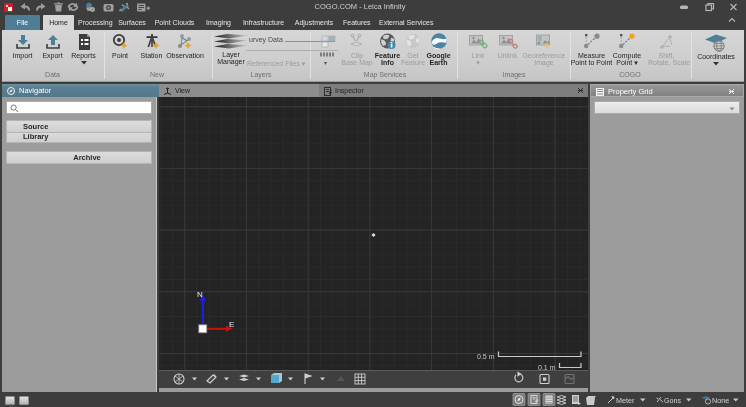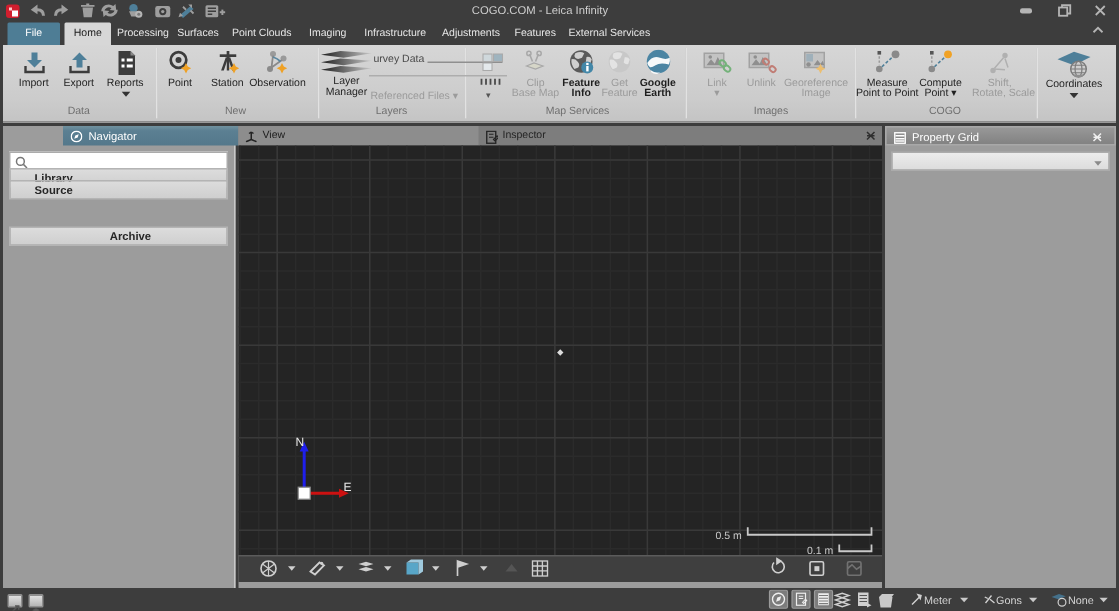--- a/index.html
+++ b/index.html
@@ -19,21 +19,21 @@
 
 #ribbon{left:0;top:30px;width:746px;height:52px;background:linear-gradient(#d6d6d6,#cccccc 70%,#c4c4c4);border-bottom:1px solid #9a9a9a;}
 .rsep{position:absolute;top:32px;height:47px;width:1px;background:#b0b0b0;border-right:1px solid #e2e2e2;}
 .glabel{position:absolute;top:70px;height:10px;line-height:10px;font-size:7px;color:#6f6f6f;text-align:center;}
 .rbtn{position:absolute;top:33px;text-align:center;font-size:7px;color:#1f1f1f;line-height:6.5px;white-space:nowrap;}
 .rbtn .ic{display:block;margin:0 auto 2px;}
 .gray{color:#9b9b9b;}
 
 #panels{left:0;top:82px;width:746px;height:310px;background:#3d3d3d;}
 #nav{left:2px;top:84px;width:155px;height:308px;background:#9c9c9c;border-right:1px solid #c8c8c8;}
-#navhead{width:184px;height:13px;background:linear-gradient(#71929f 0%,#5b7f92 25%,#54788b 100%);color:#fff;font-size:7.5px;line-height:13px;margin-left:40px;}
+#navhead{width:184px;height:13px;background:linear-gradient(#71929f 0%,#5b7f92 25%,#54788b 100%);color:#fff;font-size:7.5px;line-height:13px;}
 #navsearch{width:146px;height:13px;background:#fff;border:1px solid #ababab;}
 .accbtn{position:absolute;left:6px;width:146px;height:13px;background:linear-gradient(#dcdcdc,#cfcfcf);border:1px solid #b4b4b4;color:#262626;font-size:7.5px;font-weight:bold;line-height:12px;padding-left:16px;}
 
 #view{left:159px;top:84px;width:429px;height:308px;background:#9c9c9c;}
 #viewtabs{width:429px;height:13px;background:#7d7d7d;}
 #vtab-view{position:absolute;left:0;top:0;width:160px;height:13px;background:#8d8d8d;color:#1c1c1c;font-size:7px;line-height:13px;}
 #vtab-insp{position:absolute;left:161px;top:0;width:268px;height:13px;background:#7d7d7d;color:#242424;font-size:7px;line-height:13px;}
 #canvas{left:0;top:13px;width:429px;height:273px;background:#242424;}
 #viewtools{left:159px;top:370px;width:429px;height:18px;background:#3f3f3f;border-top:1px solid #5b5b5b;}
 
@@ -298,21 +298,21 @@
   <svg style="position:absolute;right:8px;top:3px" width="7" height="7" viewBox="0 0 7 7">
       <path d="M1 1 l5 5 M6 1 l-5 5 M1 3.5 h5" stroke="#e9e9e9" stroke-width="1"></path>
     </svg>
 </div>
 <div class="abs" id="navsearch" style="left:6px;top:101px;">
   <svg style="position:absolute;left:3px;top:2px" width="9" height="9" viewBox="0 0 9 9">
       <circle cx="3.6" cy="3.6" r="2.6" stroke="#777" stroke-width="1" fill="none"></circle>
       <path d="M5.6 5.6 L8 8" stroke="#777" stroke-width="1"></path>
     </svg>
 </div>
-<div class="accbtn" style="top:112px;">Library</div>
+<div class="accbtn" style="top:130px;">Library</div>
 <div class="accbtn" style="top:120px;padding-left:16px;">Source</div>
 <div class="accbtn" style="top:151px;text-align:center;">Archive</div>
 
 <div class="abs" id="view"></div>
 <div class="abs" id="viewtabs" style="left:159px;top:84px;">
   <div id="vtab-view">
     <svg style="position:absolute;left:4px;top:3px" width="9" height="8" viewBox="0 0 9 8">
         <path d="M4.5 1 v5 M4.5 6 L1 7.5 M4.5 6 L8 7.5 M4.5 1 l-1.5 1 M4.5 1 l1.5 1" stroke="#222" stroke-width="1" fill="none"></path>
       </svg>
     <span style="margin-left:16px;">View</span>

